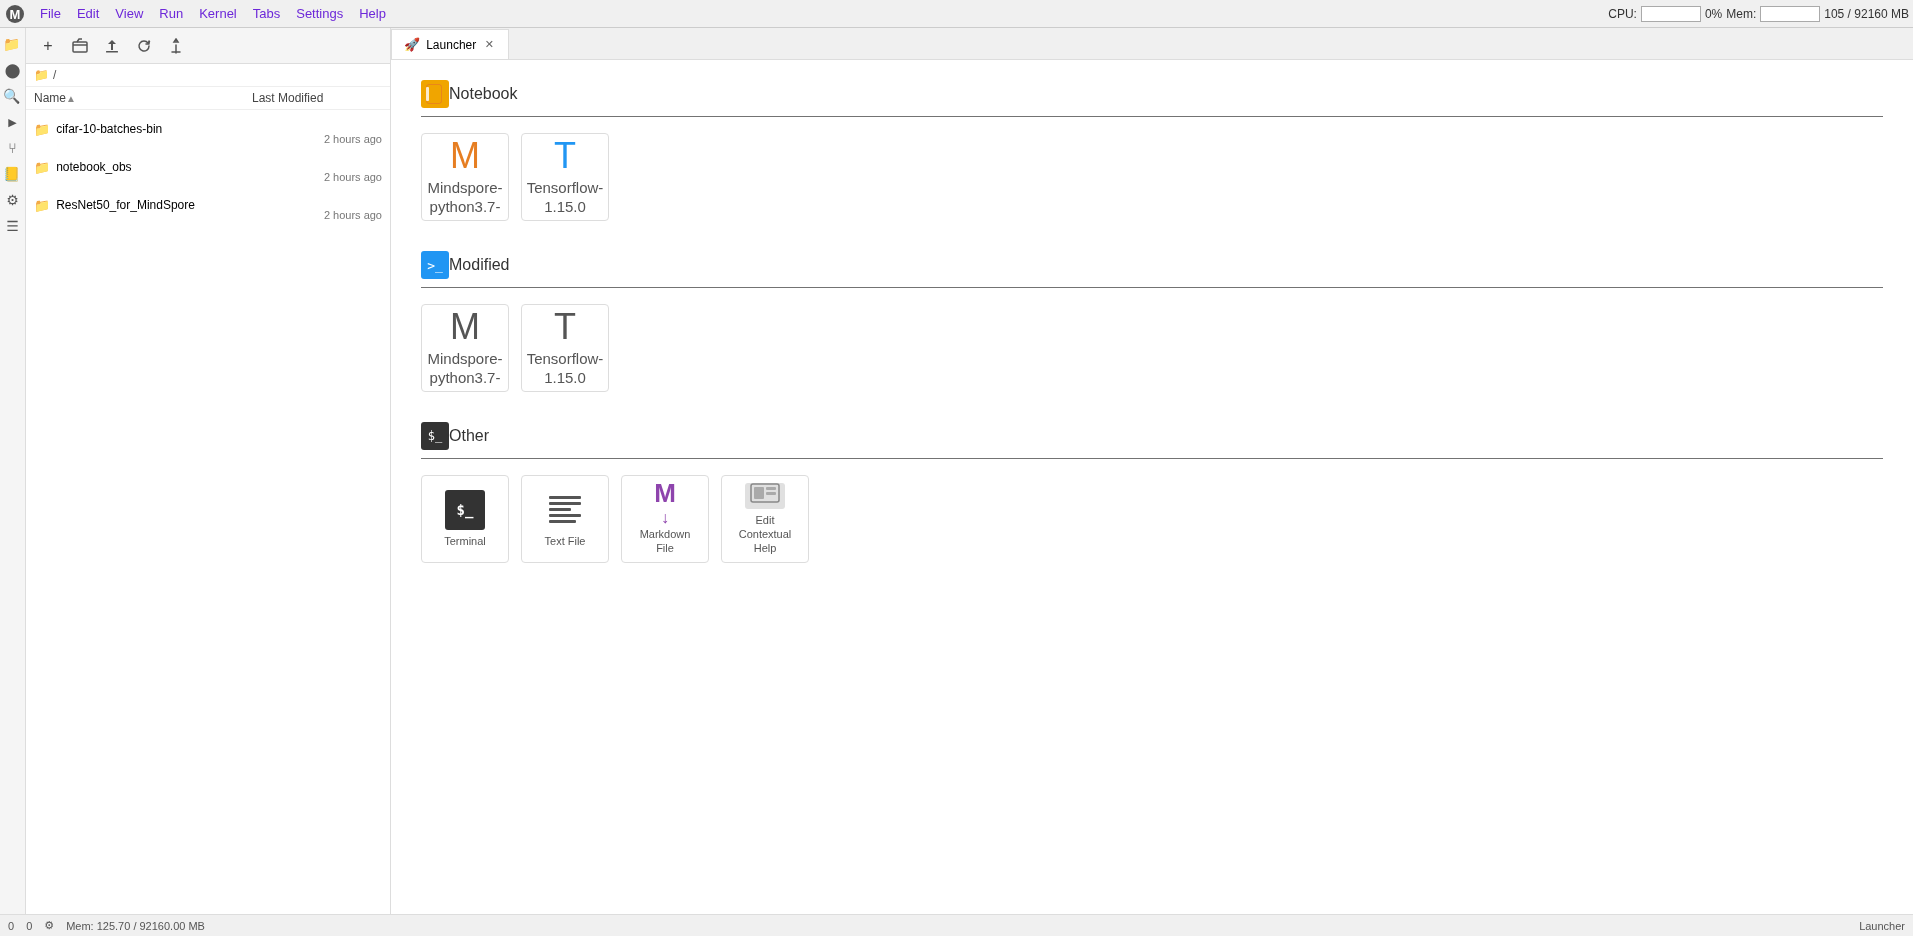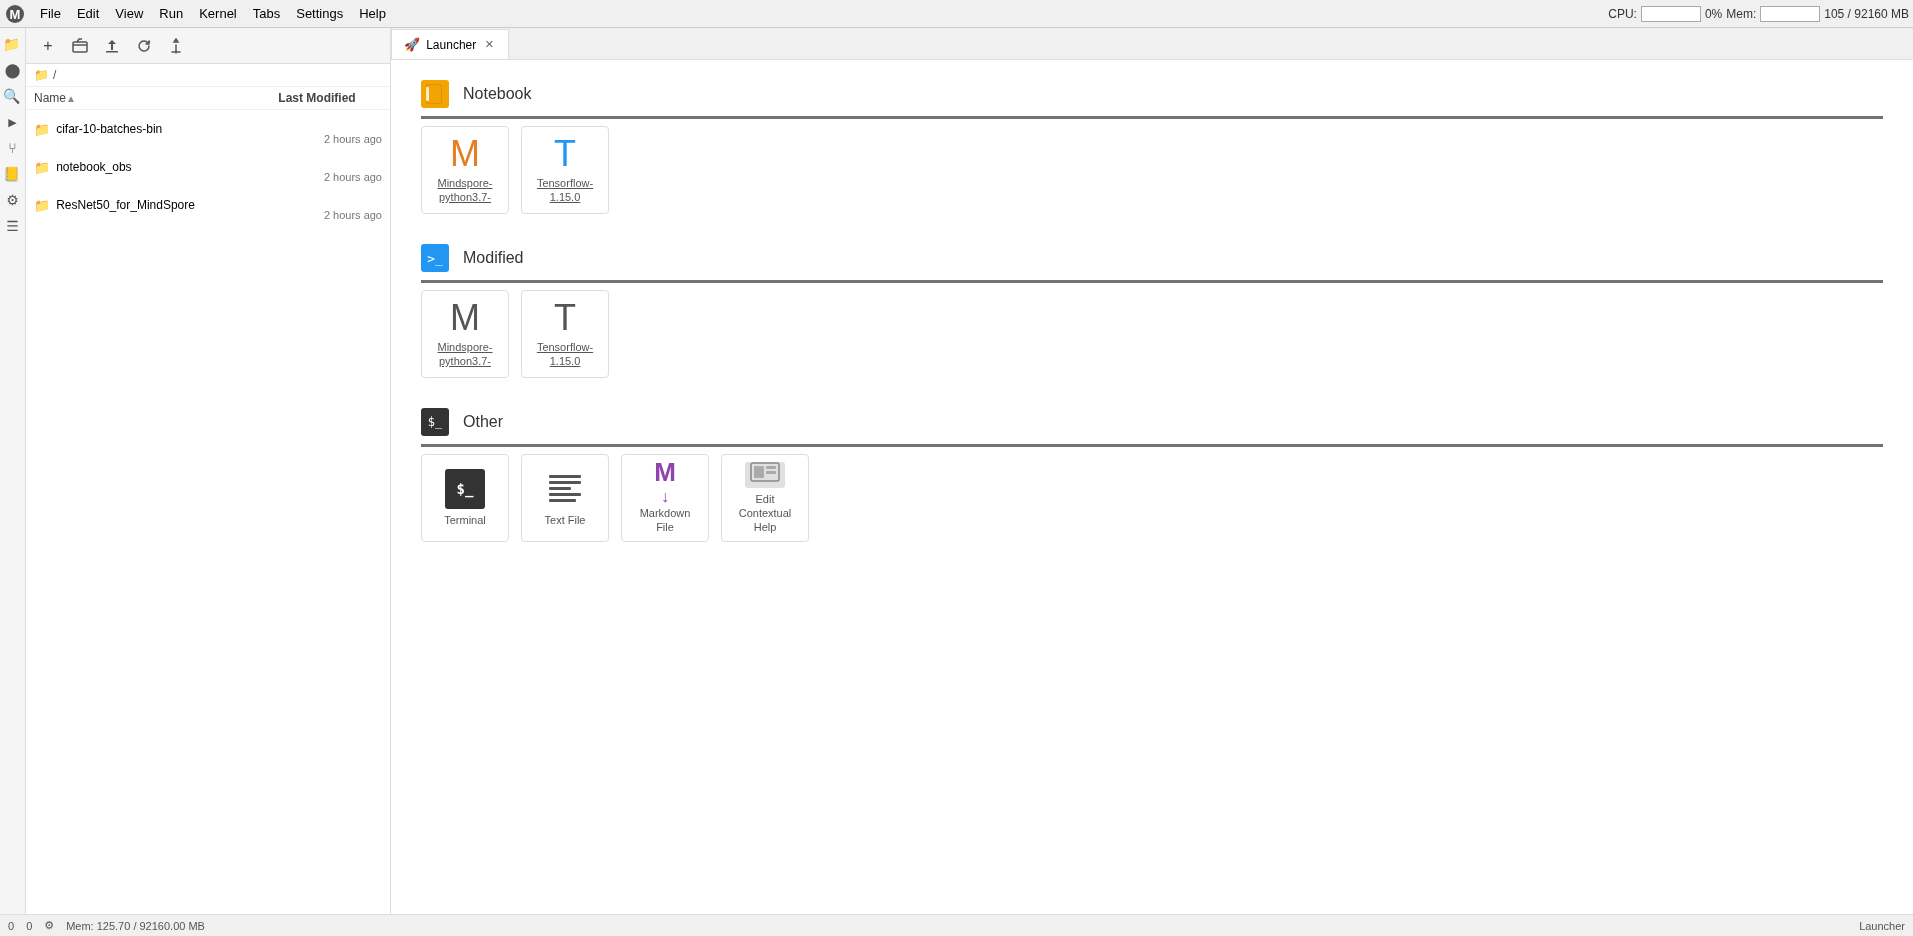--- a/index.html
+++ b/index.html
@@ -20,21 +20,21 @@
       height: 22px;
       margin-right: 6px;
       display: flex;
       align-items: center;
       justify-content: center;
     }
     .menu-item {
       padding: 2px 8px;
       cursor: pointer;
       font-size: 13px;
-      color: #000000;
+      color: #6d28d9;
     }
     .menu-spacer { flex: 1; }
     .cpu-mem-info {
       display: flex;
       align-items: center;
       gap: 4px;
       font-size: 12px;
       color: #333;
     }
     .cpu-mem-info input {
@@ -121,21 +121,21 @@
     }
     #file-list-header {
       display: flex;
       padding: 4px 8px;
       border-bottom: 1px solid #eee;
       font-size: 12px;
       color: #444;
       font-weight: 500;
     }
     .file-col-name { flex: 1; display: flex; align-items: center; }
-    .file-col-modified { width: 130px; text-align: center; font-weight: bold; }
+    .file-col-modified { width: 130px; text-align: left; }
     .file-list { flex: 1; overflow-y: auto; }
     .file-item {
       display: flex;
       align-items: center;
       padding: 3px 8px;
       cursor: pointer;
       font-size: 12px;
     }
     .file-item-icon { margin-right: 6px; color: #666; font-size: 13px; }
     .file-item-name { flex: 1; }
@@ -184,24 +184,24 @@
     
     #launcher-content {
       flex: 1;
       overflow-y: auto;
       padding: 20px 30px;
       background: white;
     }
     .section-header {
       display: flex;
       align-items: center;
-      gap: 14px;
-      margin-bottom: 7px;
+      gap: 0;
+      margin-bottom: 16px;
       padding-bottom: 8px;
-      border-bottom: 3px solid #737373;
+      border-bottom: 1px solid #737373;
     }
     .section-icon {
       width: 28px;
       height: 28px;
       display: flex;
       align-items: center;
       justify-content: center;
       border-radius: 3px;
       font-size: 14px;
     }
@@ -231,25 +231,24 @@
     }
     .kernel-letter {
       font-size: 36px;
       font-weight: 500;
       line-height: 1;
     }
     .kernel-letter.orange { color: #e67e22; }
     .kernel-letter.blue { color: #2196F3; }
     .kernel-letter.gray { color: #555; }
     .kernel-name {
-      font-size: 11px;
+      font-size: 15px;
       text-align: center;
       color: #555;
       line-height: 1.3;
-      text-decoration: underline;
     }
     .other-card {
       width: 88px;
       height: 88px;
       border: 1px solid #ddd;
       border-radius: 4px;
       display: flex;
       flex-direction: column;
       align-items: center;
       justify-content: center;

